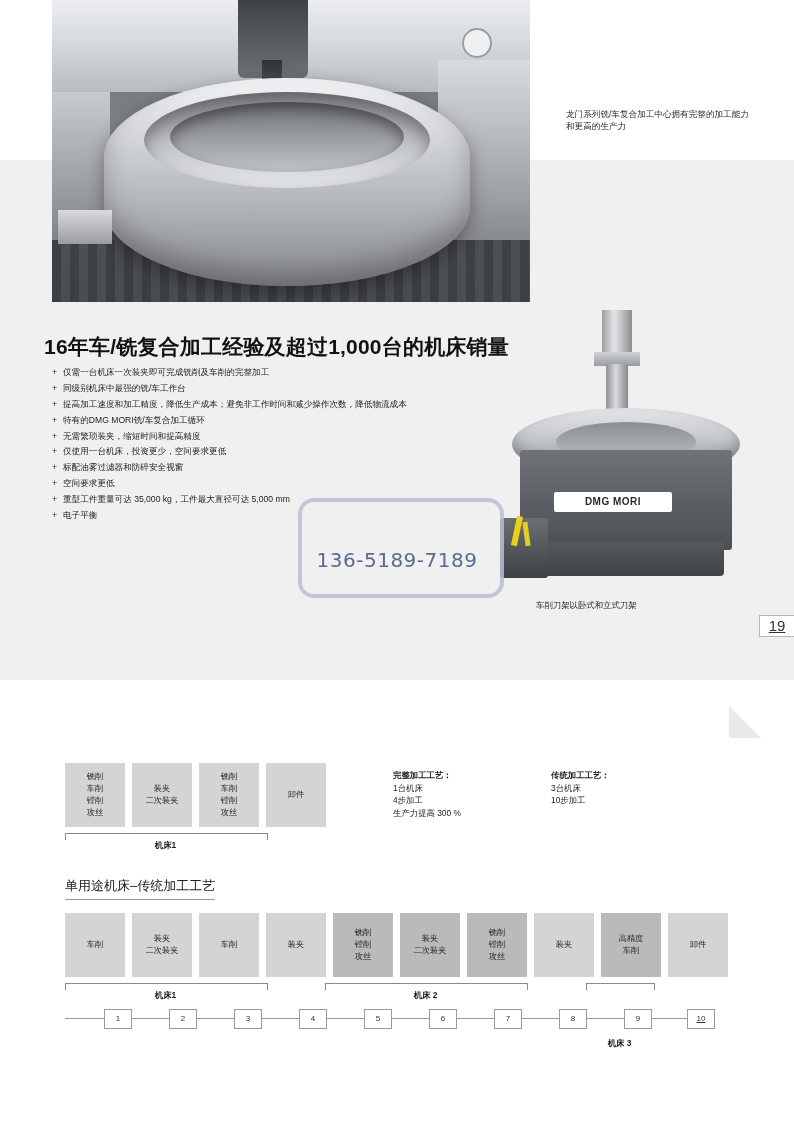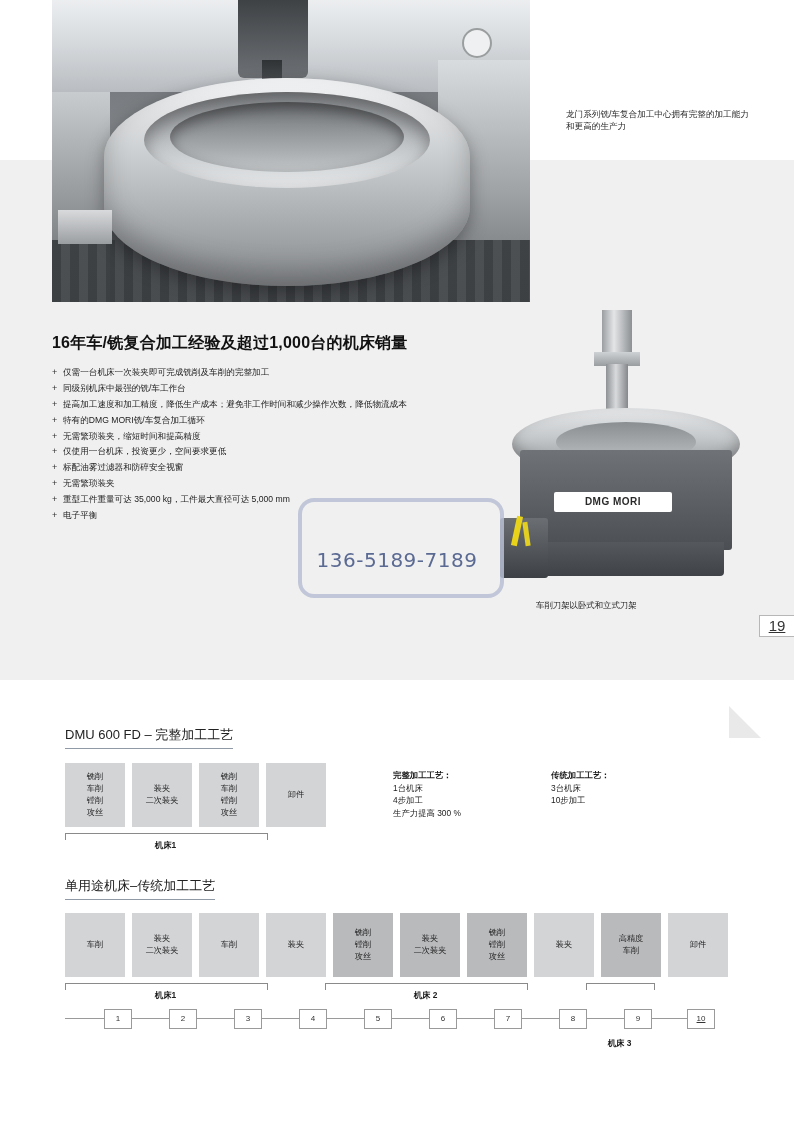--- a/index.html
+++ b/index.html
@@ -92,22 +92,22 @@
   }
 
   
   .hero-caption{
     position:absolute;left:566px;top:108px;width:190px;
     font-size:8.6px;line-height:1.45;color:#2b2b2b;
   }
 
   
   .headline{
-    position:absolute;left:52px;top:333px;width:520px;
-    font-size:16px;font-weight:bold;color:#111;letter-spacing:.2px;
+    position:absolute;left:44px;top:333px;width:520px;
+    font-size:21px;font-weight:bold;color:#111;letter-spacing:.2px;
   }
 
   
   .bullets{position:absolute;left:52px;top:367px;width:470px;}
   .bullet{
     display:flex;align-items:flex-start;margin-bottom:4.2px;
     font-size:8.6px;line-height:1.35;color:#222;
   }
   .bullet .plus{
     width:11px;flex:0 0 11px;color:#333;font-size:9px;line-height:1.3;
@@ -302,21 +302,21 @@
     <div class="bullet">
       <span class="plus">+</span>
       <span class="btxt">仅使用一台机床，投资更少，空间要求更低</span>
     </div>
     <div class="bullet">
       <span class="plus">+</span>
       <span class="btxt">标配油雾过滤器和防碎安全视窗</span>
     </div>
     <div class="bullet">
       <span class="plus">+</span>
-      <span class="btxt">无需繁琐装夹</span>
+      <span class="btxt">空间要求更低</span>
     </div>
     <div class="bullet">
       <span class="plus">+</span>
       <span class="btxt">重型工件重量可达 35,000 kg，工件最大直径可达 5,000 mm</span>
     </div>
     <div class="bullet">
       <span class="plus">+</span>
       <span class="btxt">电子平衡</span>
     </div>
   </div>
@@ -337,21 +337,20 @@
   <div class="p-caption" style="position:absolute;left:536px;top:600px;width:230px;font-size:8.4px;color:#222;">车削刀架以卧式和立式刀架</div>
 
   <div class="watermark"></div>
   <div class="wm-text">136-5189-7189</div>
 
   <div class="pagenum">19</div>
 
   <div class="card-shadow"></div>
   <div class="card-fold"></div>
 
-  <div class="sect-title t1">DMU 600 FD – 完整加工工艺</div>
   <div class="sect-title t2">单用途机床–传统加工工艺</div>
 
   <div class="flow row1">
     <div class="fbox">
         <span>铣削<br>车削<br>镗削<br>攻丝</span>
       </div>
     <div class="fbox">
         <span>装夹<br>二次装夹</span>
       </div>
     <div class="fbox">

